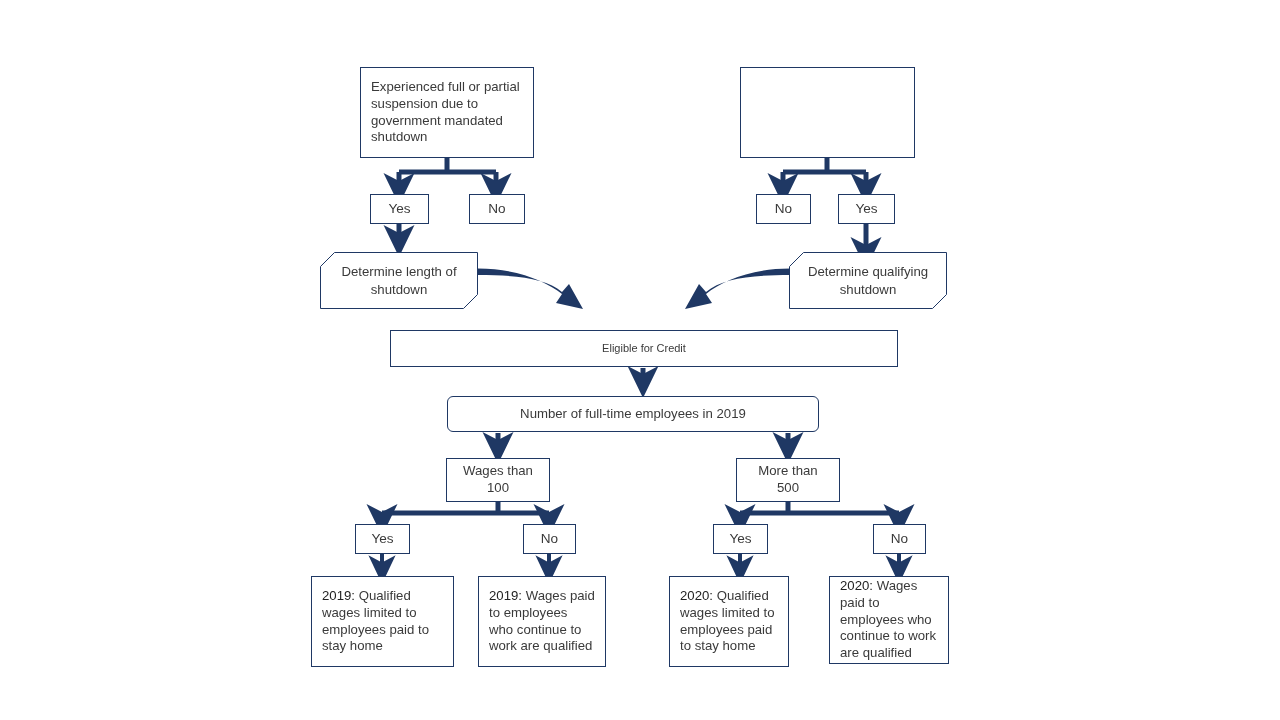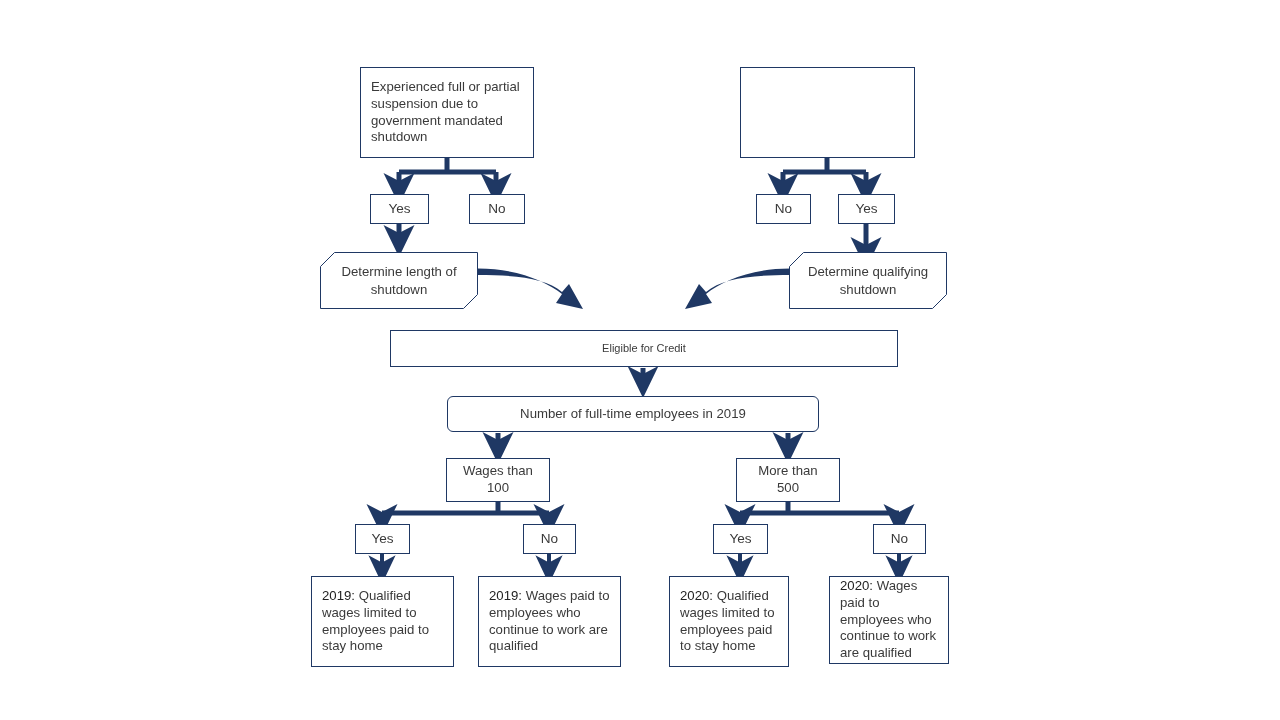--- a/index.html
+++ b/index.html
@@ -238,21 +238,21 @@
 <div class="node yn" style="left:873px; top:524px; width:53px; height:30px;">
   <div class="inner">No</div>
 </div>
 
 <div class="node left-align txt-13" style="left:311px; top:576px; width:143px; height:91px;">
   <div class="inner">
     <span class="b">2019:</span><span> Qualified wages limited to employees paid to stay home</span>
   </div>
 </div>
 
-<div class="node left-align txt-13" style="left:478px; top:576px; width:143px; height:91px;">
+<div class="node left-align txt-13" style="left:478px; top:576px; width:128px; height:91px;">
   <div class="inner">
     <span class="b">2019:</span><span> Wages paid to employees who continue to work are qualified</span>
   </div>
 </div>
 
 <div class="node left-align txt-13" style="left:669px; top:576px; width:120px; height:91px;">
   <div class="inner">
     <span class="b">2020:</span><span> Qualified wages limited to employees paid to stay home</span>
   </div>
 </div>

